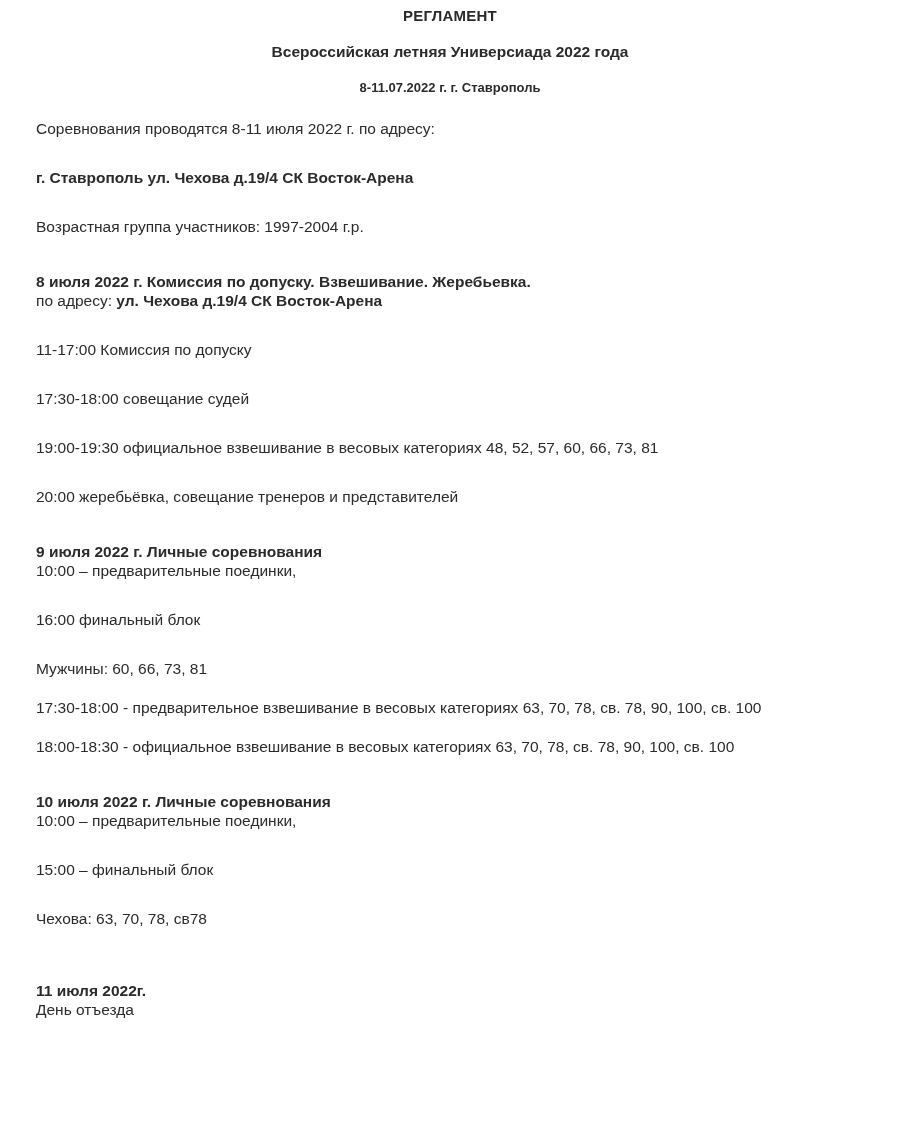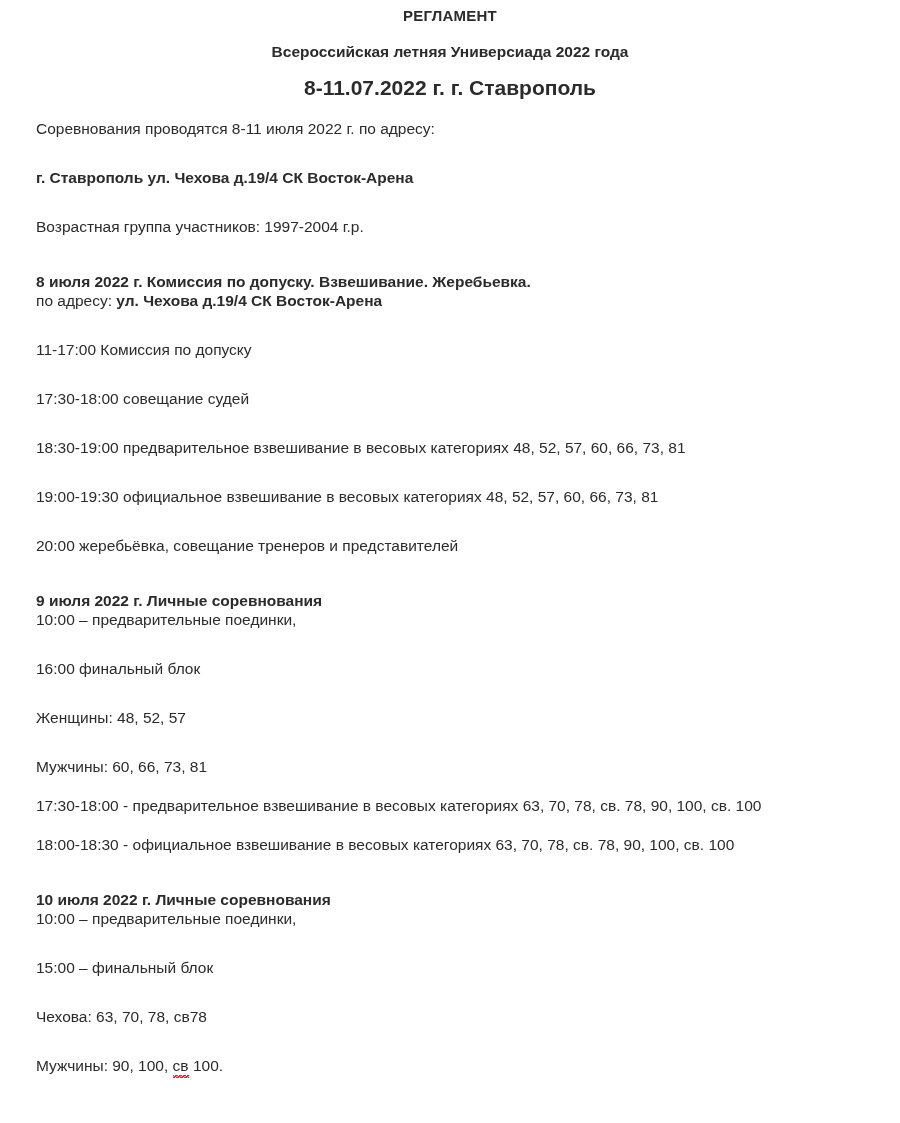--- a/index.html
+++ b/index.html
@@ -38,21 +38,21 @@
   .doc-subtitle {
     text-align: center;
     font-weight: bold;
     font-size: 15.5px;
     line-height: 19px;
     margin: 17px 0 0 0;
   }
   .doc-dateline {
     text-align: center;
     font-weight: bold;
-    font-size: 21px;
+    font-size: 13px;
     line-height: 19px;
     margin: 17px 0 0 0;
   }
 
   
   .para {
     font-size: 15.5px;
     line-height: 19px;
     margin: 0;
     padding: 0;
@@ -134,45 +134,42 @@
   <p class="para">Возрастная группа участников: 1997-2004 г.р.</p>
 
   <div class="spacer"></div>
 
   <p class="section-heading">8 июля 2022 г. Комиссия по допуску. Взвешивание. Жеребьевка.</p>
 
   <p class="para"><span>по адресу: </span><span class="inline-bold">ул. Чехова д.19/4 СК Восток-Арена</span></p>
 
   <p class="para">11-17:00 Комиссия по допуску</p>
   <p class="para">17:30-18:00 совещание судей</p>
-  <p class="para">18:30-19:00 предварительное взвешивание в весовых категориях 48, 52, 57, 60, 66, 73, 81</p>
   <p class="para">19:00-19:30 официальное взвешивание в весовых категориях 48, 52, 57, 60, 66, 73, 81</p>
   <p class="para">20:00 жеребьёвка, совещание тренеров и представителей</p>
 
   <div class="spacer"></div>
 
   <p class="section-heading">9 июля 2022 г. Личные соревнования</p>
 
   <p class="para">10:00 – предварительные поединки,</p>
   <p class="para">16:00 финальный блок</p>
-  <p class="para">Женщины: 48, 52, 57</p>
   <p class="para">Мужчины: 60, 66, 73, 81</p>
 
   <p class="para tight">17:30-18:00 - предварительное взвешивание в весовых категориях 63, 70, 78, св. 78, 90, 100, св. 100</p>
   <p class="para tight">18:00-18:30 - официальное взвешивание в весовых категориях 63, 70, 78, св. 78, 90, 100, св. 100</p>
 
   <div class="spacer"></div>
 
   <p class="section-heading">10 июля 2022 г. Личные соревнования</p>
 
   <p class="para">10:00 – предварительные поединки,</p>
   <p class="para">15:00 – финальный блок</p>
   <p class="para">Чехова: 63, 70, 78, св78</p>
 
-  <p class="para"><span>Мужчины: 90, 100, </span><span class="misspelled">св</span><span> 100.</span></p>
 
   <div class="spacer"></div>
   <div class="spacer-small"></div>
 
   <p class="section-heading">11 июля 2022г.</p>
 
   <p class="para">День отъезда</p>
 
 </div>
 

